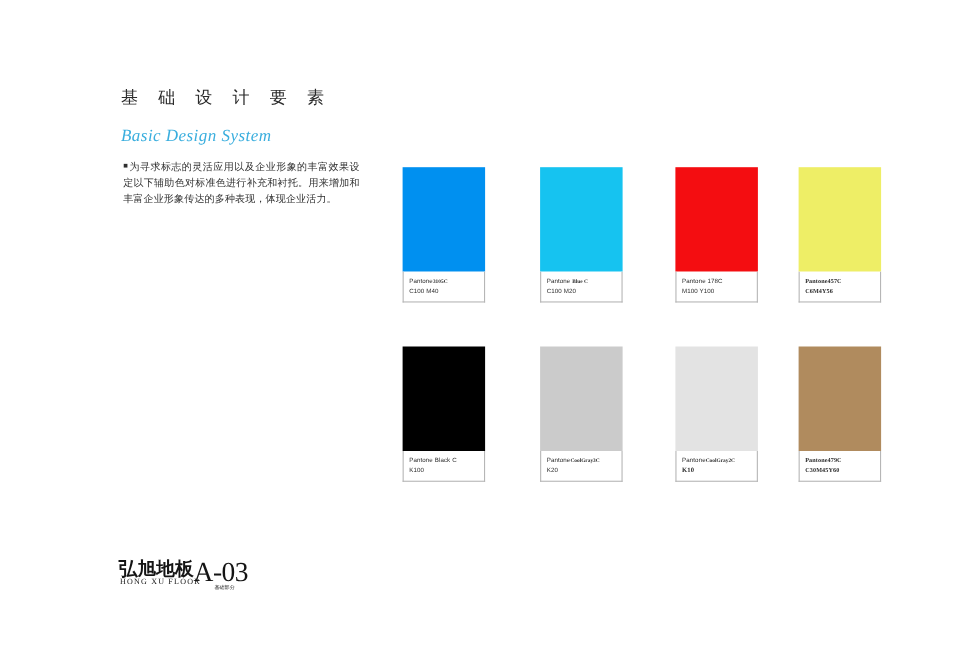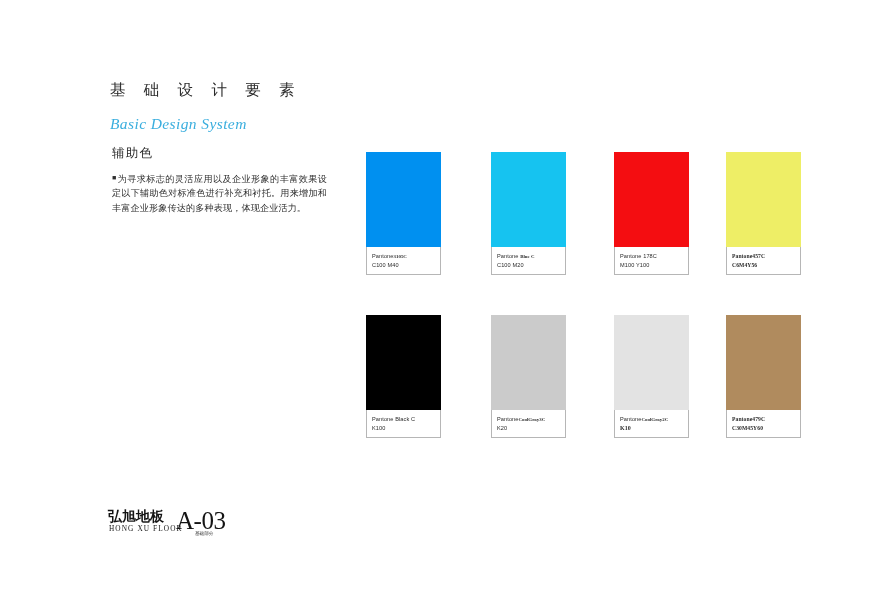--- a/index.html
+++ b/index.html
@@ -155,23 +155,23 @@
     position: absolute;
     left: 108px;
     top: 508px;
     width: 260px;
     height: 40px;
   }
   .logo-cn {
     position: absolute;
     left: 0;
     top: 0;
-    font-family: Liberation Mono, monospace;
+    font-family: Liberation Serif, serif;
     font-weight: bold;
-    font-size: 14px;
+    font-size: 17px;
     color: #141414;
     letter-spacing: 0px;
     line-height: 19px;
     white-space: nowrap;
     text-align: center;
   }
   .logo-en {
     position: absolute;
     left: 1px;
     top: 16px;
@@ -209,21 +209,20 @@
 <body>
 
 <div class="page">
 
   <div class="header">
     <div class="header-cn">基 础 设 计 要 素</div>
     <div class="header-en">Basic Design System</div>
   </div>
 
   <div class="left-block">
-    <div class="section-title">辅助色</div>
     <div class="body-copy"><span class="bullet">■</span><span>为寻求标志的灵活应用以及企业形象的丰富效果设定以下辅助色对标准色进行补充和衬托。用来增加和丰富企业形象传达的多种表现，体现企业活力。</span></div>
   </div>
 
   <div class="swatch-grid">
 
     <div class="swatch-row">
 
       <div class="swatch col-0">
         <div class="swatch-chip" id="chip-0-0" style="background: rgb(0, 144, 240);"></div>
         <div class="swatch-label">

